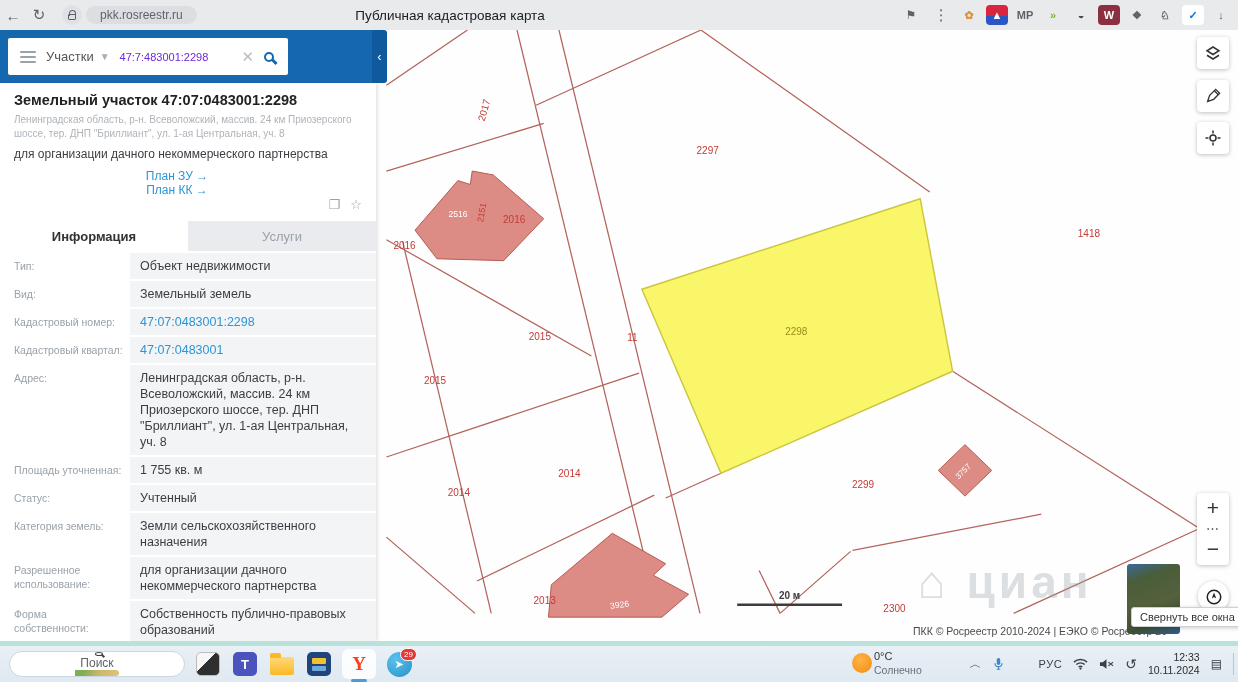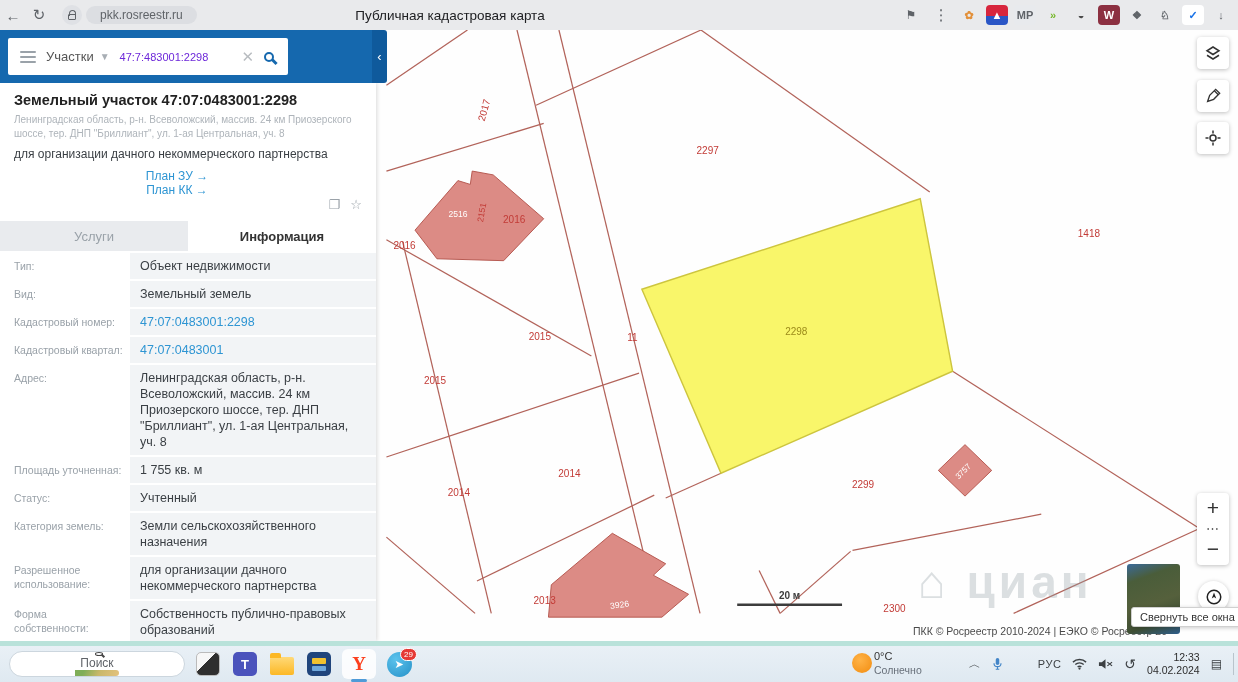--- a/index.html
+++ b/index.html
@@ -235,22 +235,22 @@
     <div class="ph-links">
         <span class="plink">План ЗУ →</span>
         <span class="plink">План КК →</span>
         <span class="ph-icons">
           <span>❐</span>
           <span>☆</span>
         </span>
       </div>
   </div>
   <div class="ptabs">
+      <div class="ptab active">Информация</div>
       <div class="ptab">Услуги</div>
-      <div class="ptab active">Информация</div>
     </div>
   <div class="frows">
       <div class="frow">
         <div class="flab">Тип:</div>
         <div class="fval">Объект недвижимости</div>
       </div>
       <div class="frow">
         <div class="flab">Вид:</div>
         <div class="fval">Земельный земель</div>
       </div>
@@ -350,18 +350,18 @@
     </span>
     <span class="tray-ic">
       <svg width="15" height="12" viewBox="0 0 16 12">
           <path d="M1 4h3l4-3v10l-4-3H1z" fill="#3c4043"></path>
           <path d="M10 4l5 4M15 4l-5 4" stroke="#3c4043" stroke-width="1.3"></path>
         </svg>
     </span>
     <span class="tray-ic" style="font-size:14px;">↺</span>
     <span class="clock">
       <div>12:33</div>
-      <div>04.02.2024</div>
+      <div>10.11.2024</div>
     </span>
     <span class="tray-ic">▤</span>
     <span class="edge-sep"></span>
   </div>
 </div>
 
 </body></html>

